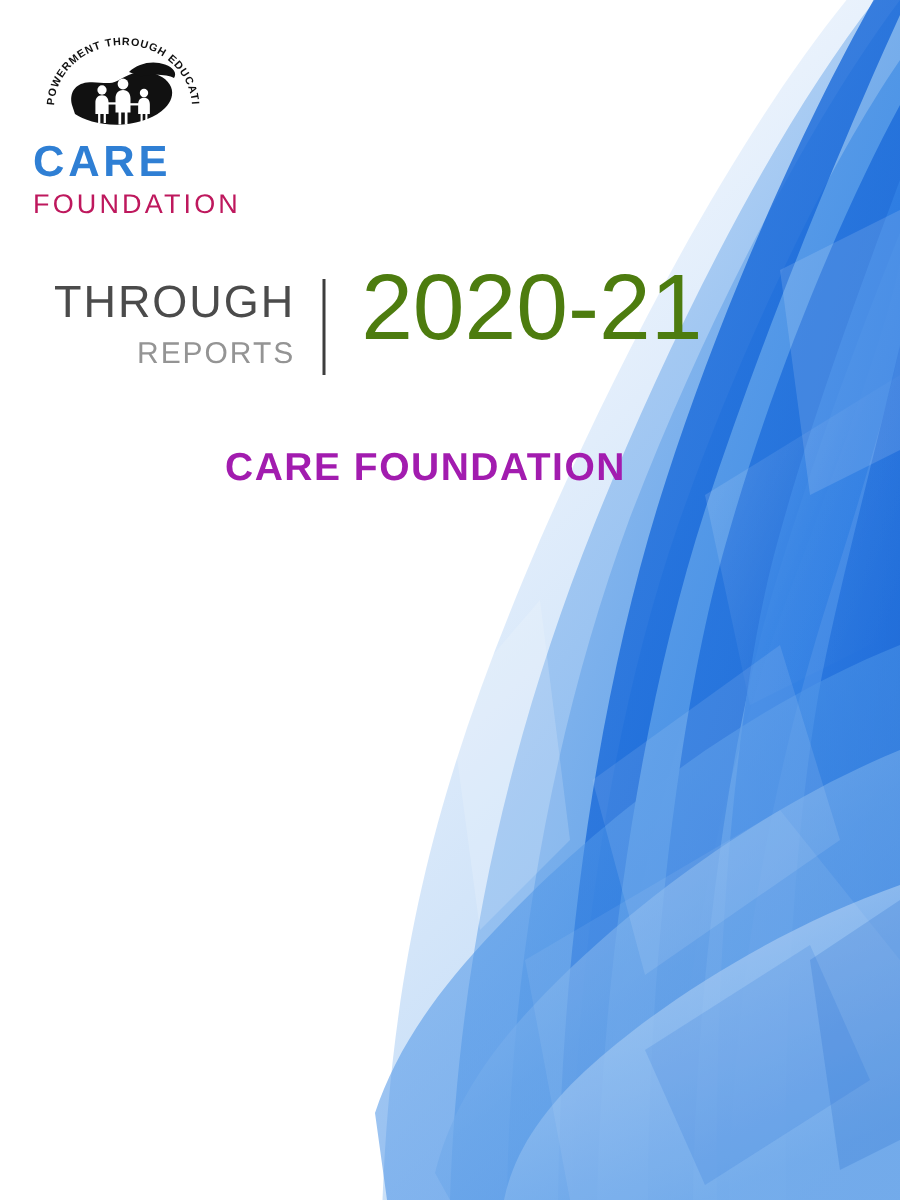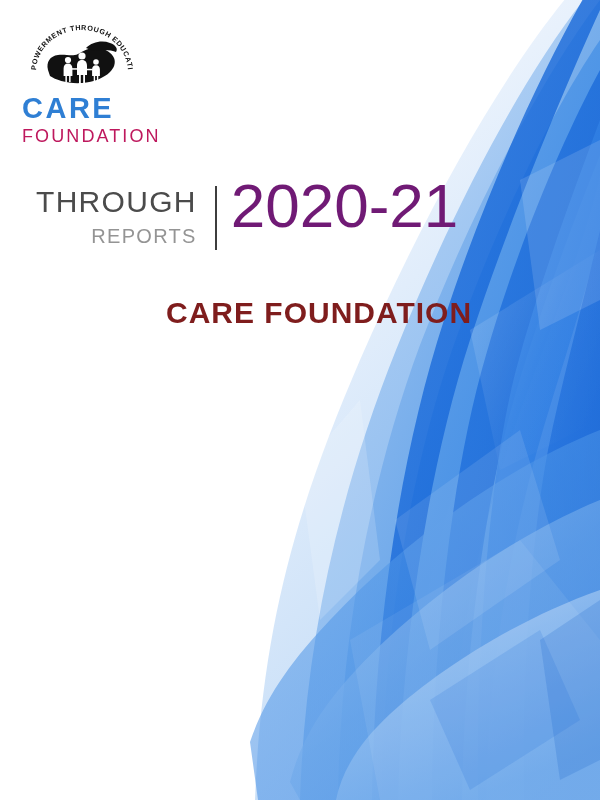--- a/index.html
+++ b/index.html
@@ -104,43 +104,42 @@
     white-space: nowrap;
     text-align: right;
   }
   .title-divider {
     width: 2px;
     height: 64px;
     background: #3d3d3d;
     margin-top: 3px;
   }
   .title-year {
-    color: #701a75;
+    color: #4d7c0f;
     font-family: "Liberation Sans", sans-serif;
     font-weight: 300;
     font-size: 62px;
     letter-spacing: 0px;
     line-height: 66px;
-    padding-left: 14px;
+    padding-left: 24px;
     margin-top: -10px;
     white-space: nowrap;
   }
 
   
   .watermark {
     position: absolute;
     left: 150px;
     top: 296px;
-    color: #7f1d1d;
+    color: #a21caf;
     font-family: "Liberation Sans", sans-serif;
     font-weight: 700;
-    font-size: 30px;
+    font-size: 26px;
     letter-spacing: 1px;
     white-space: nowrap;
-    margin-left: 16px;
   }
 </style>
 </head>
 <body>
 
 <div class="page">
 
   <svg class="artwork" viewBox="0 0 600 800" preserveAspectRatio="none">
     <defs>
       <linearGradient id="gPale" x1="0" y1="0" x2="0.4" y2="1">

